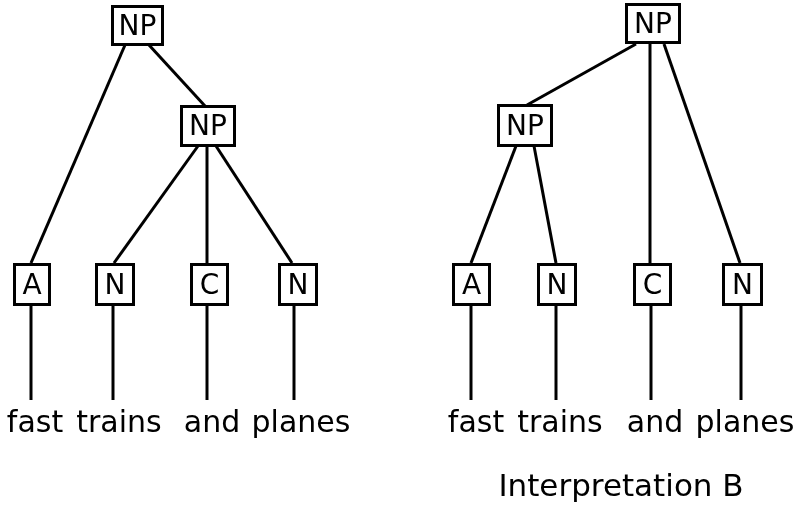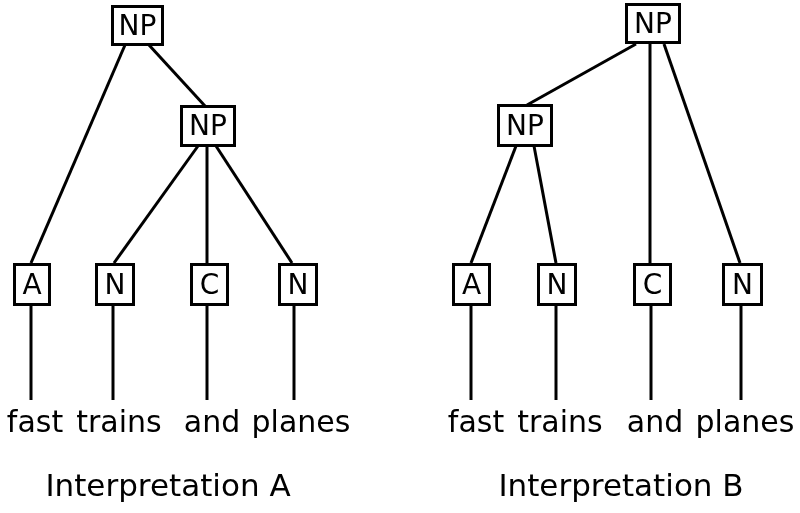--- a/index.html
+++ b/index.html
@@ -89,21 +89,20 @@
   <div class="node" style="left:13px;  top:263px; width:38px; height:43px;">A</div>
   <div class="node" style="left:95px;  top:263px; width:40px; height:43px;">N</div>
   <div class="node" style="left:190px; top:263px; width:39px; height:43px;">C</div>
   <div class="node" style="left:278px; top:263px; width:40px; height:43px;">N</div>
 
   <div class="word" style="left:35px;  top:407px;">fast</div>
   <div class="word" style="left:119px; top:407px;">trains</div>
   <div class="word" style="left:212px; top:407px;">and</div>
   <div class="word" style="left:301px; top:407px;">planes</div>
 
-  <div class="caption" style="left:168px; top:470px;">Interpretation A</div>
 
   <div class="node" style="left:625px; top:3px;   width:56px; height:41px;">NP</div>
   <div class="node" style="left:497px; top:104px; width:56px; height:43px;">NP</div>
 
   <div class="node" style="left:452px; top:263px; width:39px; height:43px;">A</div>
   <div class="node" style="left:537px; top:263px; width:40px; height:43px;">N</div>
   <div class="node" style="left:633px; top:263px; width:39px; height:43px;">C</div>
   <div class="node" style="left:722px; top:263px; width:41px; height:43px;">N</div>
 
   <div class="word" style="left:476px; top:407px;">fast</div>

